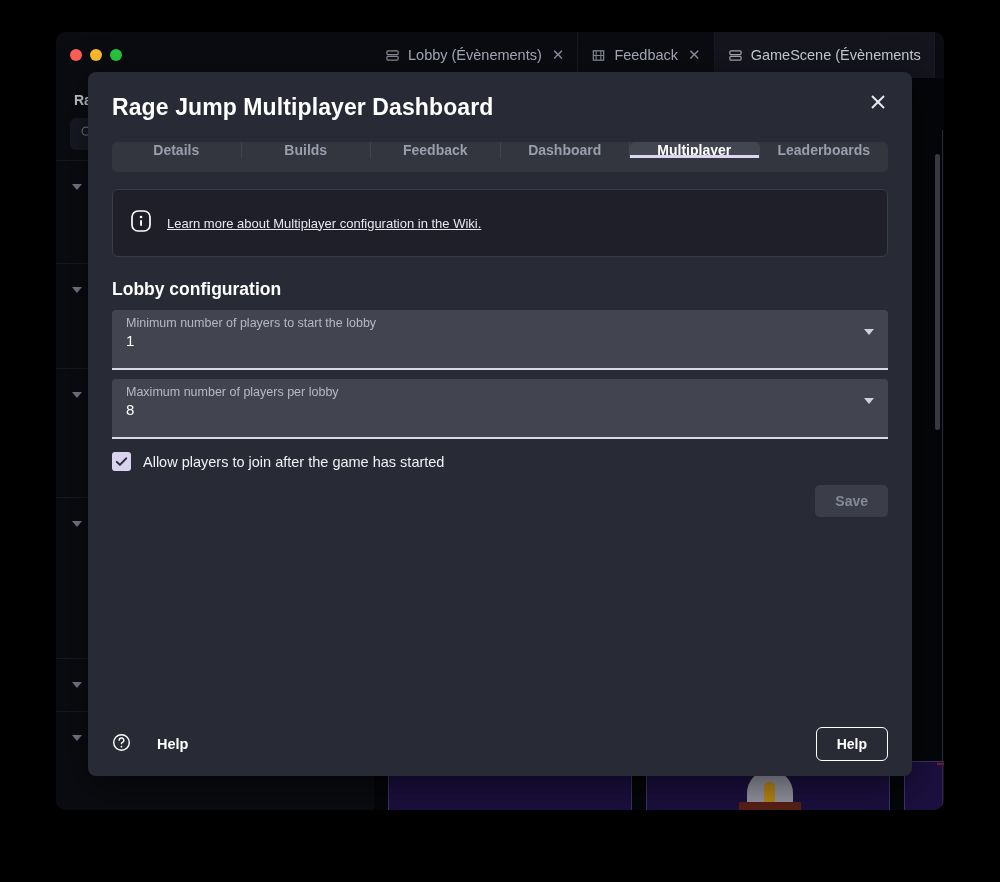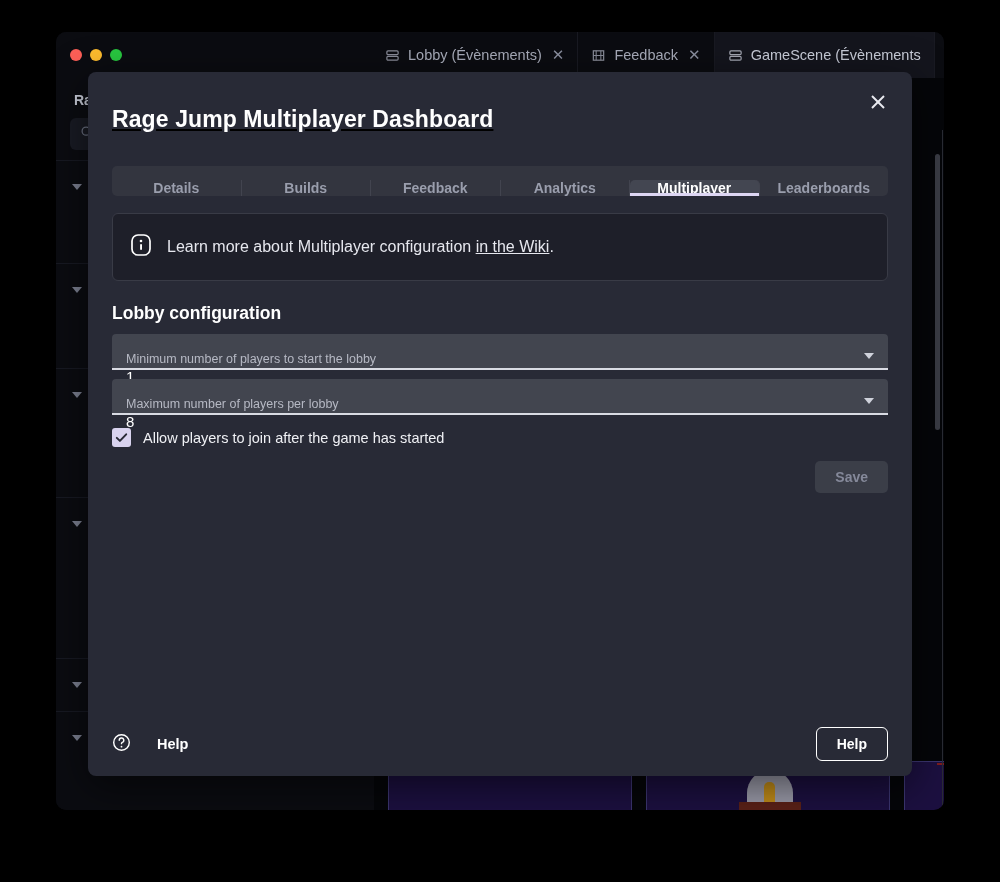--- a/index.html
+++ b/index.html
@@ -209,22 +209,21 @@
     border-radius: 8px;
     box-shadow: 0 10px 40px rgba(0,0,0,.55);
     overflow: hidden;
   }
 
   .modal-header {
     position: relative;
     height: 62px;
     display: flex;
     align-items: center;
-    padding: 16px 24px;
-    text-decoration: underline;
+    padding: 4px 24px;
   }
   .modal-title {
     color: #ffffff;
     font-size: 23px;
     font-weight: bold;
     letter-spacing: .1px;
   }
   .close-x {
     position: absolute;
     right: 18px;
@@ -235,21 +234,21 @@
     justify-content: center;
   }
 
   
   .tabs {
     margin: 0 24px;
     height: 30px;
     background: #33353f;
     border-radius: 5px;
     display: flex;
-    align-items: flex-end;
+    align-items: flex-start;
     overflow: hidden;
   }
   .tab {
     flex: 1;
     display: flex;
     align-items: center;
     justify-content: center;
     color: #9a9ead;
     font-size: 14px;
     font-weight: bold;
@@ -277,43 +276,44 @@
     background: #1e1f29;
     border: 1px solid #393b46;
     border-radius: 6px;
     display: flex;
     align-items: center;
     gap: 14px;
     padding: 10px 16px;
   }
   .banner-text {
     color: #e6e7ee;
-    font-size: 16px;
+    font-size: 13px;
+    text-decoration: underline;
   }
   .banner-text a {
     color: #e6e7ee;
     text-decoration: underline;
   }
 
   .section-title {
     color: #ffffff;
     font-size: 17.5px;
     font-weight: bold;
     margin: 22px 24px 10px 24px;
   }
 
   
   .field {
     margin: 0 24px 9px 24px;
-    height: 36px;
+    height: 60px;
     background: #42454f;
     border-radius: 4px 4px 0 0;
     border-bottom: 2px solid #d9dbe3;
     position: relative;
-    padding: 18px 14px 0 14px;
+    padding: 6px 14px 0 14px;
     box-sizing: border-box;
   }
   .field-label {
     color: #b6b9c4;
     font-size: 12.5px;
     line-height: 14px;
   }
   .field-value {
     color: #ffffff;
     font-size: 15px;
@@ -533,21 +533,21 @@
       <div class="tab">
           <span>Details</span>
         </div>
       <div class="tab">
           <span>Builds</span>
         </div>
       <div class="tab">
           <span>Feedback</span>
         </div>
       <div class="tab">
-          <span>Analytics</span>
+          <span>Dashboard</span>
         </div>
       <div class="tab active">
           <span>Multiplayer</span>
         </div>
       <div class="tab">
           <span>Leaderboards</span>
         </div>
     </div>
 
     <div class="banner">

